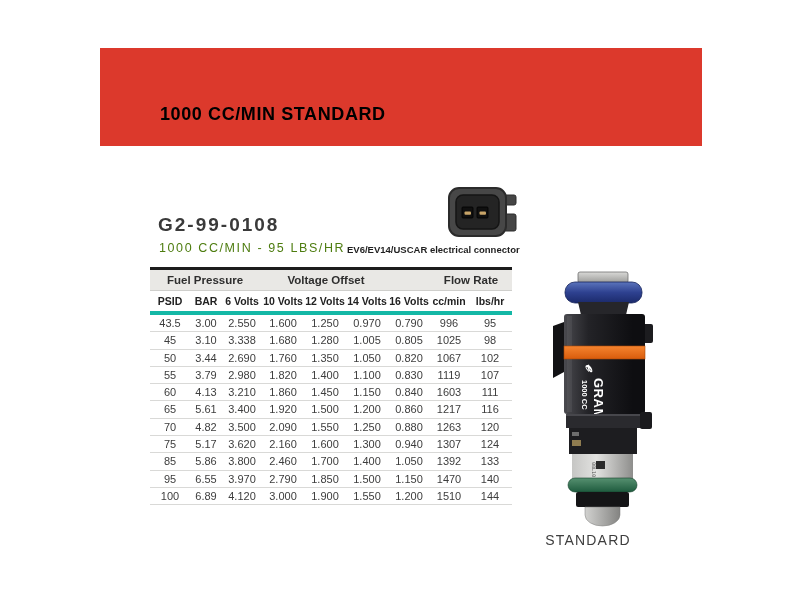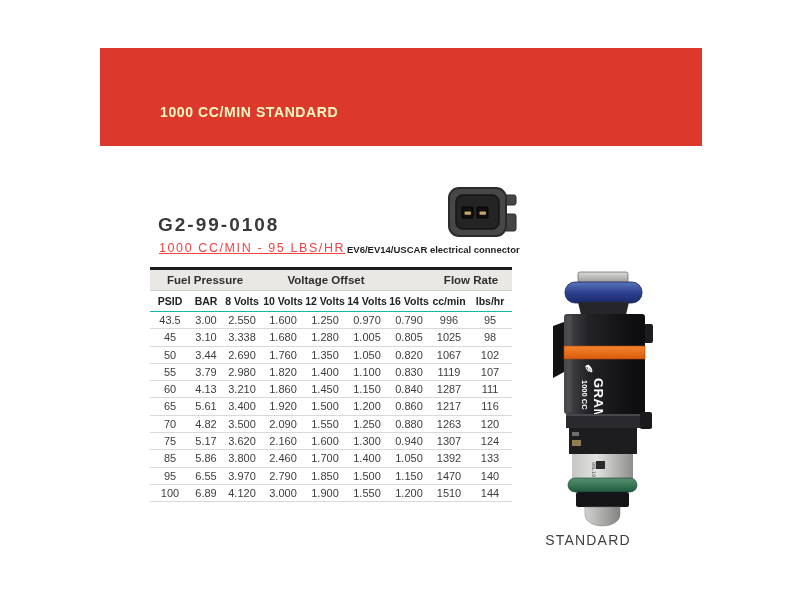--- a/index.html
+++ b/index.html
@@ -10,33 +10,33 @@
     overflow:hidden;
   }
 
   
   .banner {
     position:absolute; left:100px; top:48px; width:602px; height:98px;
     background:#dc392c;
   }
   .banner-title {
     position:absolute; left:60px; top:56px;
-    color:#fef9c3; font-size:14px; font-weight:bold; letter-spacing:.6px;
+    color:#000000; font-size:18px; font-weight:bold; letter-spacing:.6px;
     white-space:nowrap;
   }
 
   
   .product-code {
     position:absolute; left:158px; top:214px;
     font-size:19px; font-weight:bold; color:#3a3a3a; letter-spacing:2px;
     white-space:nowrap;
   }
   .product-subtitle {
     position:absolute; left:159px; top:241px;
-    font-size:12.5px; color:#ef4444; letter-spacing:1.6px; white-space:nowrap;text-decoration:underline;
+    font-size:12.5px; color:#4d7c0f; letter-spacing:1.6px; white-space:nowrap;
   }
 
   
   .connector-svg { position:absolute; left:447px; top:186px; }
   .connector-caption {
     position:absolute; left:347px; top:244px; width:170px;
     text-align:center; font-size:9.5px; font-weight:bold; color:#1f1f1f;
     white-space:nowrap;
   }
 
@@ -51,21 +51,21 @@
     font-weight:normal; text-align:center; white-space:nowrap;
     height:16px; line-height:16px; padding:0;
   }
   tr.group-row th {
     background:#e9e8e5; color:#2e2e2e; font-weight:bold; font-size:11.5px;
     height:20px; line-height:20px; border-bottom:1px solid #cfcfcc;
   }
   tr.group-row th.g-left { text-align:left; padding-left:17px; }
   tr.col-row th {
     font-weight:bold; color:#222222; font-size:10.5px;
-    height:20px; line-height:20px; border-bottom:1px solid #14b8a6;margin-top:28px;
+    height:20px; line-height:20px; border-bottom:4px solid #14b8a6;margin-top:28px;
   }
   table.spec tbody td { border-bottom:1px solid #d9d9d7; height:16.3px; line-height:16.3px; }
 
   
   .footnote {
     position:absolute; left:159px; top:535px;
     font-size:10.5px; font-weight:bold; color:#2b2b2b; white-space:nowrap;
   }
 
   
@@ -114,21 +114,21 @@
         </colgroup>
       <thead>
         <tr class="group-row">
             <th colspan="2" class="g-left">Fuel Pressure</th>
             <th colspan="5">Voltage Offset</th>
             <th colspan="2">Flow Rate</th>
           </tr>
         <tr class="col-row">
             <th>PSID</th>
             <th>BAR</th>
-            <th>8 Volts</th>
+            <th>6 Volts</th>
             <th>10 Volts</th>
             <th>12 Volts</th>
             <th>14 Volts</th>
             <th>16 Volts</th>
             <th>cc/min</th>
             <th>lbs/hr</th>
           </tr>
       </thead>
       <tbody>
           <tr>
@@ -176,21 +176,21 @@
             <td>107</td>
           </tr>
           <tr>
             <td>60</td>
             <td>4.13</td>
             <td>3.210</td>
             <td>1.860</td>
             <td>1.450</td>
             <td>1.150</td>
             <td>0.840</td>
-            <td>1287</td>
+            <td>1603</td>
             <td>111</td>
           </tr>
           <tr>
             <td>65</td>
             <td>5.61</td>
             <td>3.400</td>
             <td>1.920</td>
             <td>1.500</td>
             <td>1.200</td>
             <td>0.860</td>

